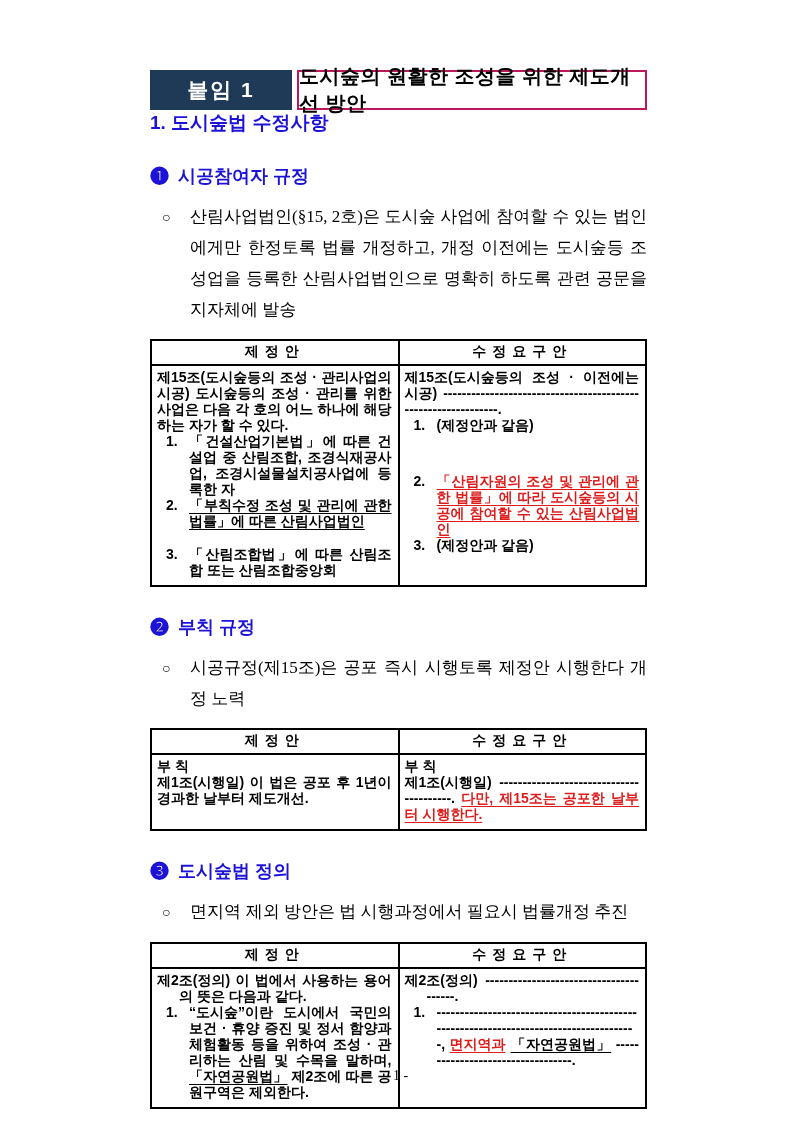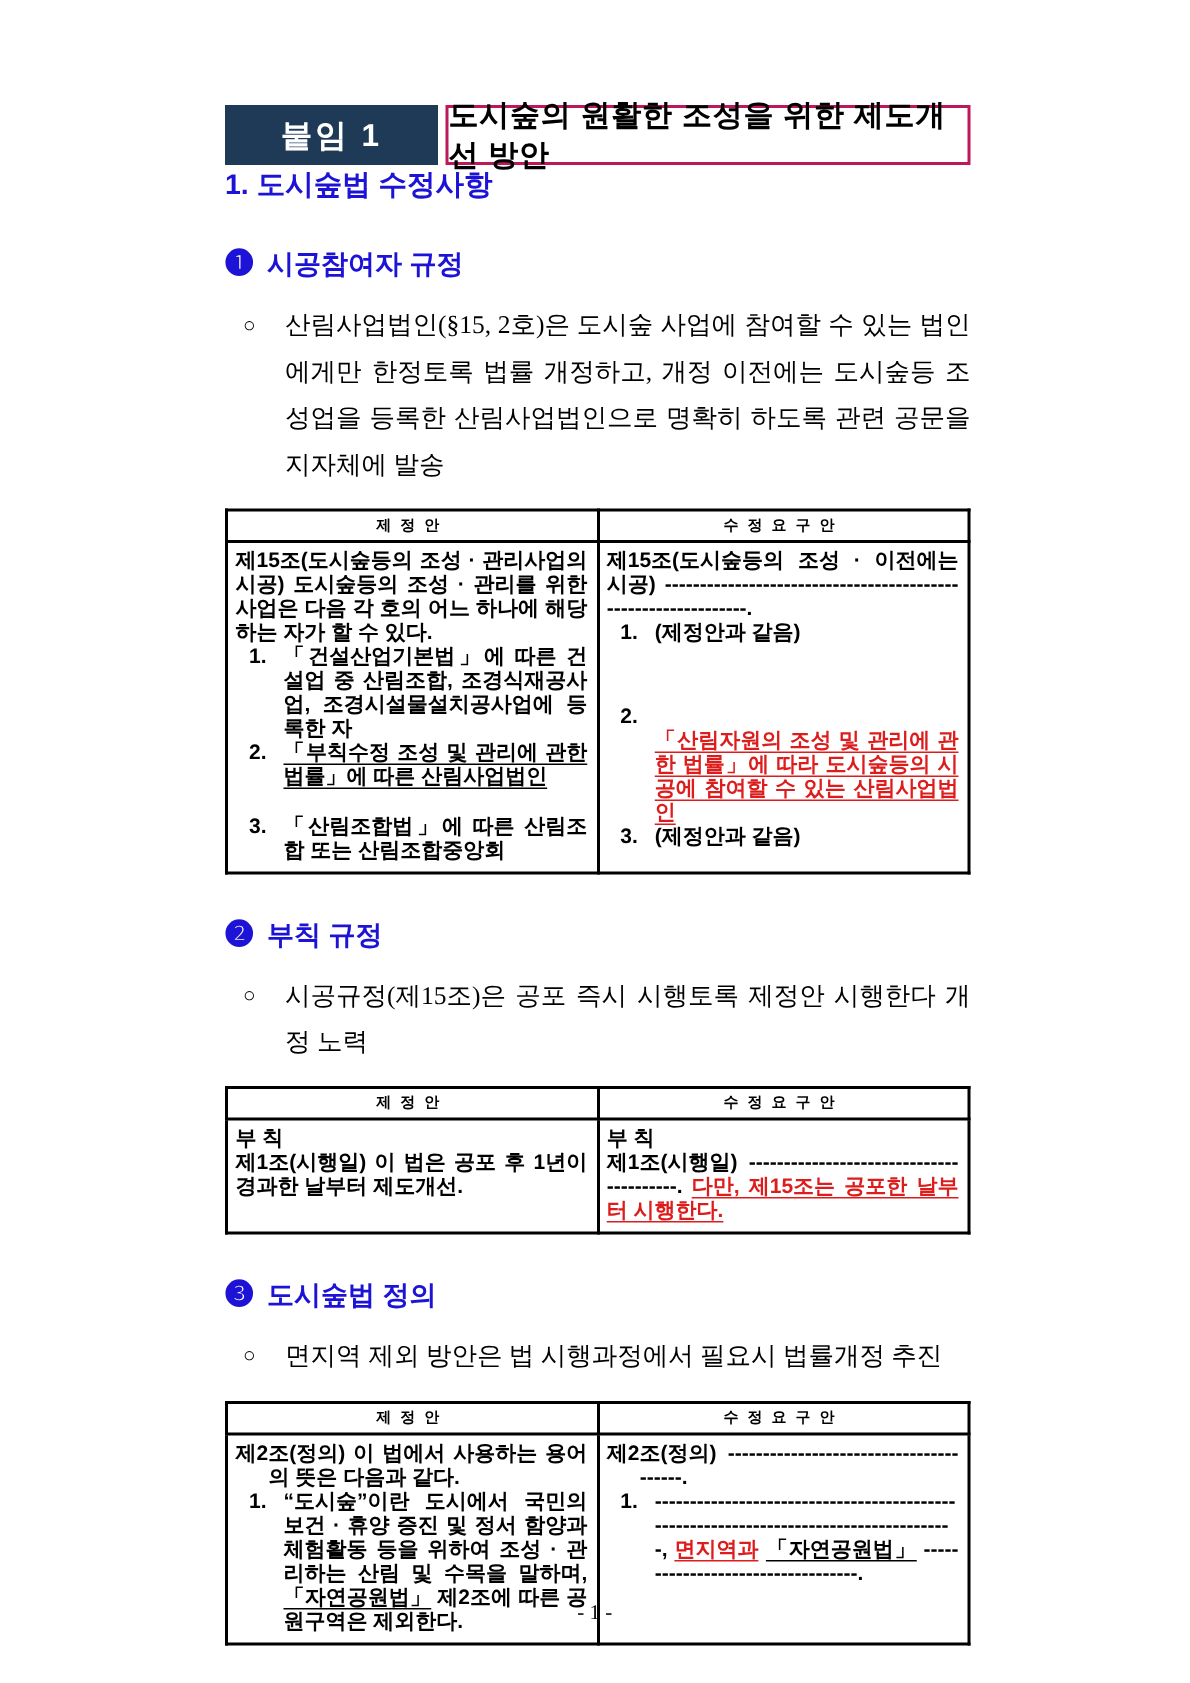--- a/index.html
+++ b/index.html
@@ -51,36 +51,36 @@
   .emph { font-weight:400; font-family:"Liberation Sans", sans-serif; }
   
   .law-table {
     width:100%; border-collapse:collapse; margin-top:14px;
     font-family:"Liberation Sans", sans-serif;
     font-weight:700; font-size:14px;
     table-layout:fixed;
   }
   .law-table th {
     border:2px solid #000; padding:2px 0 3px;
-    font-size:10px; font-weight:700; letter-spacing:6px;
+    font-size:14px; font-weight:700; letter-spacing:6px;
     text-align:center; background:#fff;
   }
   .law-table td {
     border:2px solid #000; width:50%;
     vertical-align:top; padding:3px 6px 7px 5px;
     line-height:16px; text-align:justify;
     overflow-wrap:anywhere;
   }
   .cell-p { }
   .cell-hang { padding-left:22px; text-indent:-22px; }
   .cell-item { display:flex; padding-left:9px; }
   .inum { flex:none; width:23px; }
   .itext { flex:1; }
   .u { text-decoration:underline; text-underline-offset:3px; }
-  .red { color:var(--revision-red,#dd1c1c);margin-top:16px; }
+  .red { color:var(--revision-red,#dd1c1c); }
   .gap-top-sm { margin-top:17px; }
   .gap-top-lg { margin-top:40px; }
   
   .footer {
     position:absolute; left:0; right:0; bottom:38px;
     text-align:center; font-size:14px;
     font-family:"Liberation Serif", serif;
   }
 </style>
 </head>

